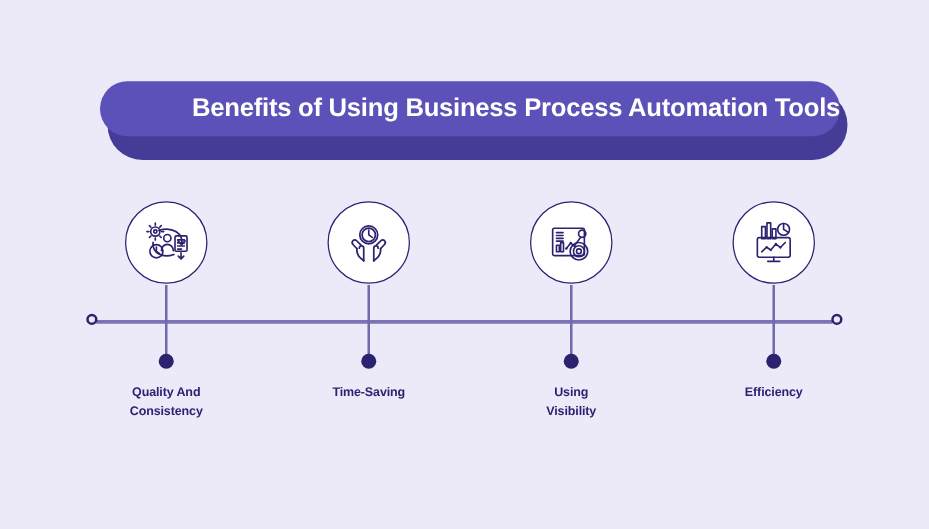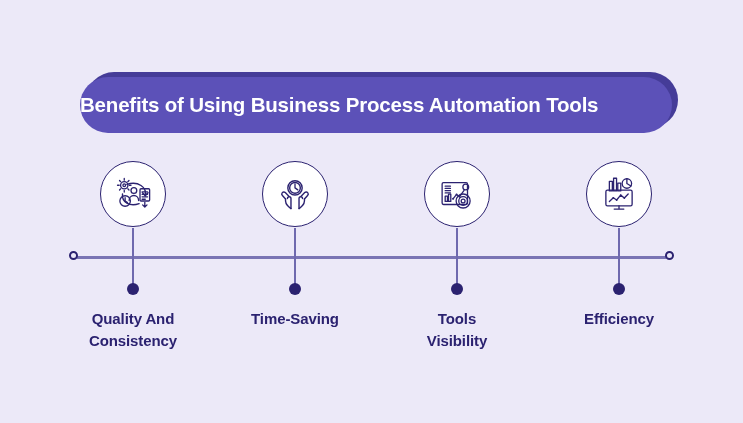--- a/index.html
+++ b/index.html
@@ -35,28 +35,28 @@
     left: 6px;
     top: 7px;
     width: 592px;
     height: 56px;
     border-radius: 28px;
     background: #453c98;
   }
   .banner {
     position: absolute;
     left: 0;
-    top: 12px;
+    top: 0;
     width: 592px;
-    height: 56px;
+    height: 44px;
     border-radius: 28px;
     background: #5c51b8;
     display: flex;
     align-items: center;
-    justify-content: flex-start;
+    justify-content: flex-end;
   }
   .banner-title {
     color: #ffffff;
     font-size: 20.5px;
     font-weight: bold;
     letter-spacing: -0.2px;
     white-space: nowrap;
     font-family: "Liberation Sans", sans-serif;
   }
 
@@ -125,21 +125,21 @@
     border-radius: 50%;
     background: #2b2270;
   }
   .node .label {
     position: absolute;
     left: 0;
     top: 308px;
     width: 160px;
     text-align: center;
     color: #2b2270;
-    font-size: 15px;
+    font-size: 10px;
     font-weight: bold;
     line-height: 1.45;
     letter-spacing: -0.1px;
     font-family: "Liberation Sans", sans-serif;
   }
   .node .label .l2 { display: block; }
 </style>
 </head>
 <body>
 
@@ -232,21 +232,21 @@
         <circle cx="34" cy="16" r="3.3"></circle>
 
         <circle cx="31" cy="32" r="8"></circle>
         <circle cx="31" cy="32" r="5"></circle>
         <circle cx="31" cy="32" r="2.2"></circle>
       </svg>
     </div>
     <div class="stem"></div>
     <div class="stem-dot"></div>
     <div class="label">
-      <span>Tools</span>
+      <span>Using</span>
       <span class="l2">Visibility</span>
     </div>
   </div>
 
   <div class="node" style="left:539px;">
     <div class="circle">
       <svg viewBox="0 0 48 48" fill="none" stroke="#2b2270" stroke-width="1.5" stroke-linecap="round" stroke-linejoin="round">
 
         <rect x="13" y="9.5" width="3.4" height="11"></rect>
         <rect x="17.8" y="6" width="3.4" height="14.5"></rect>

